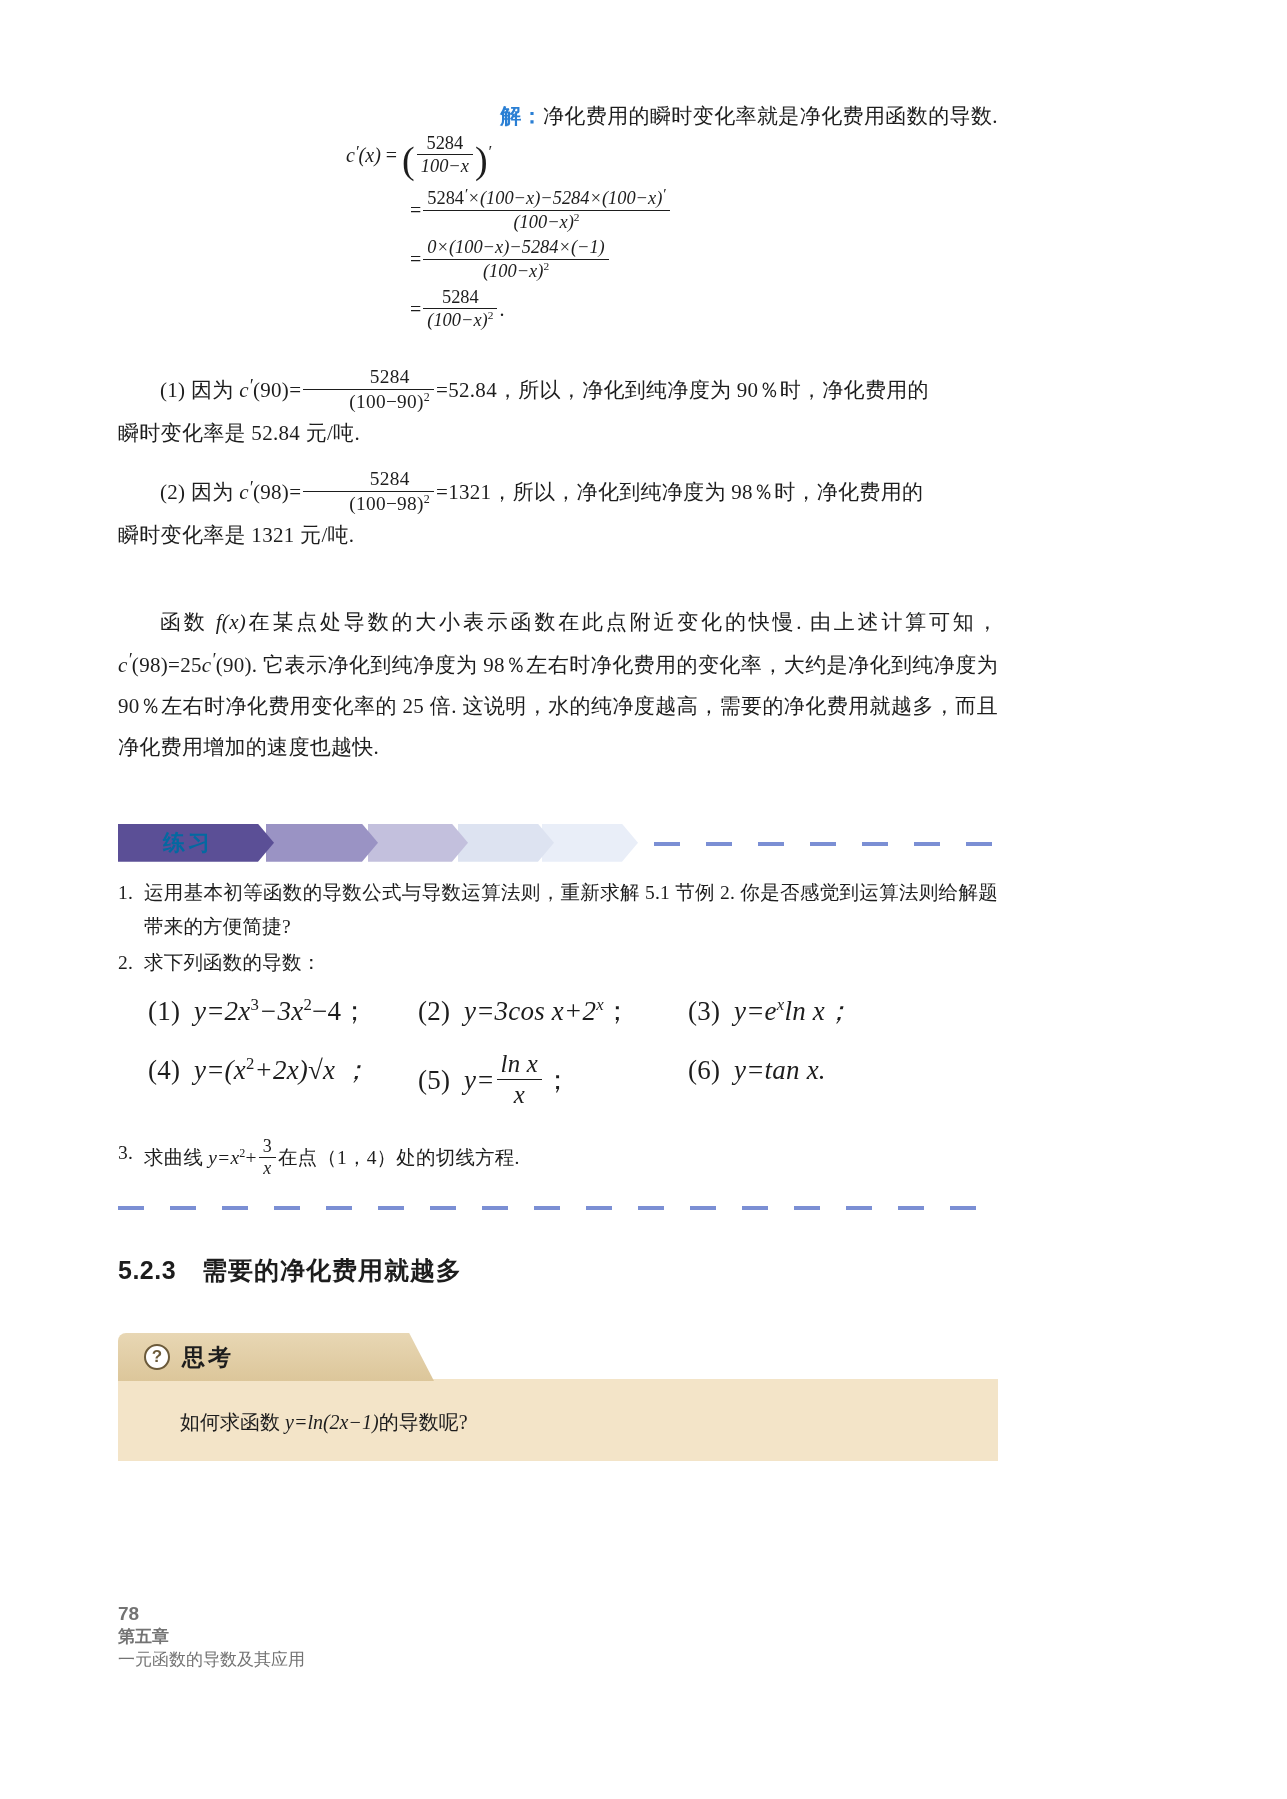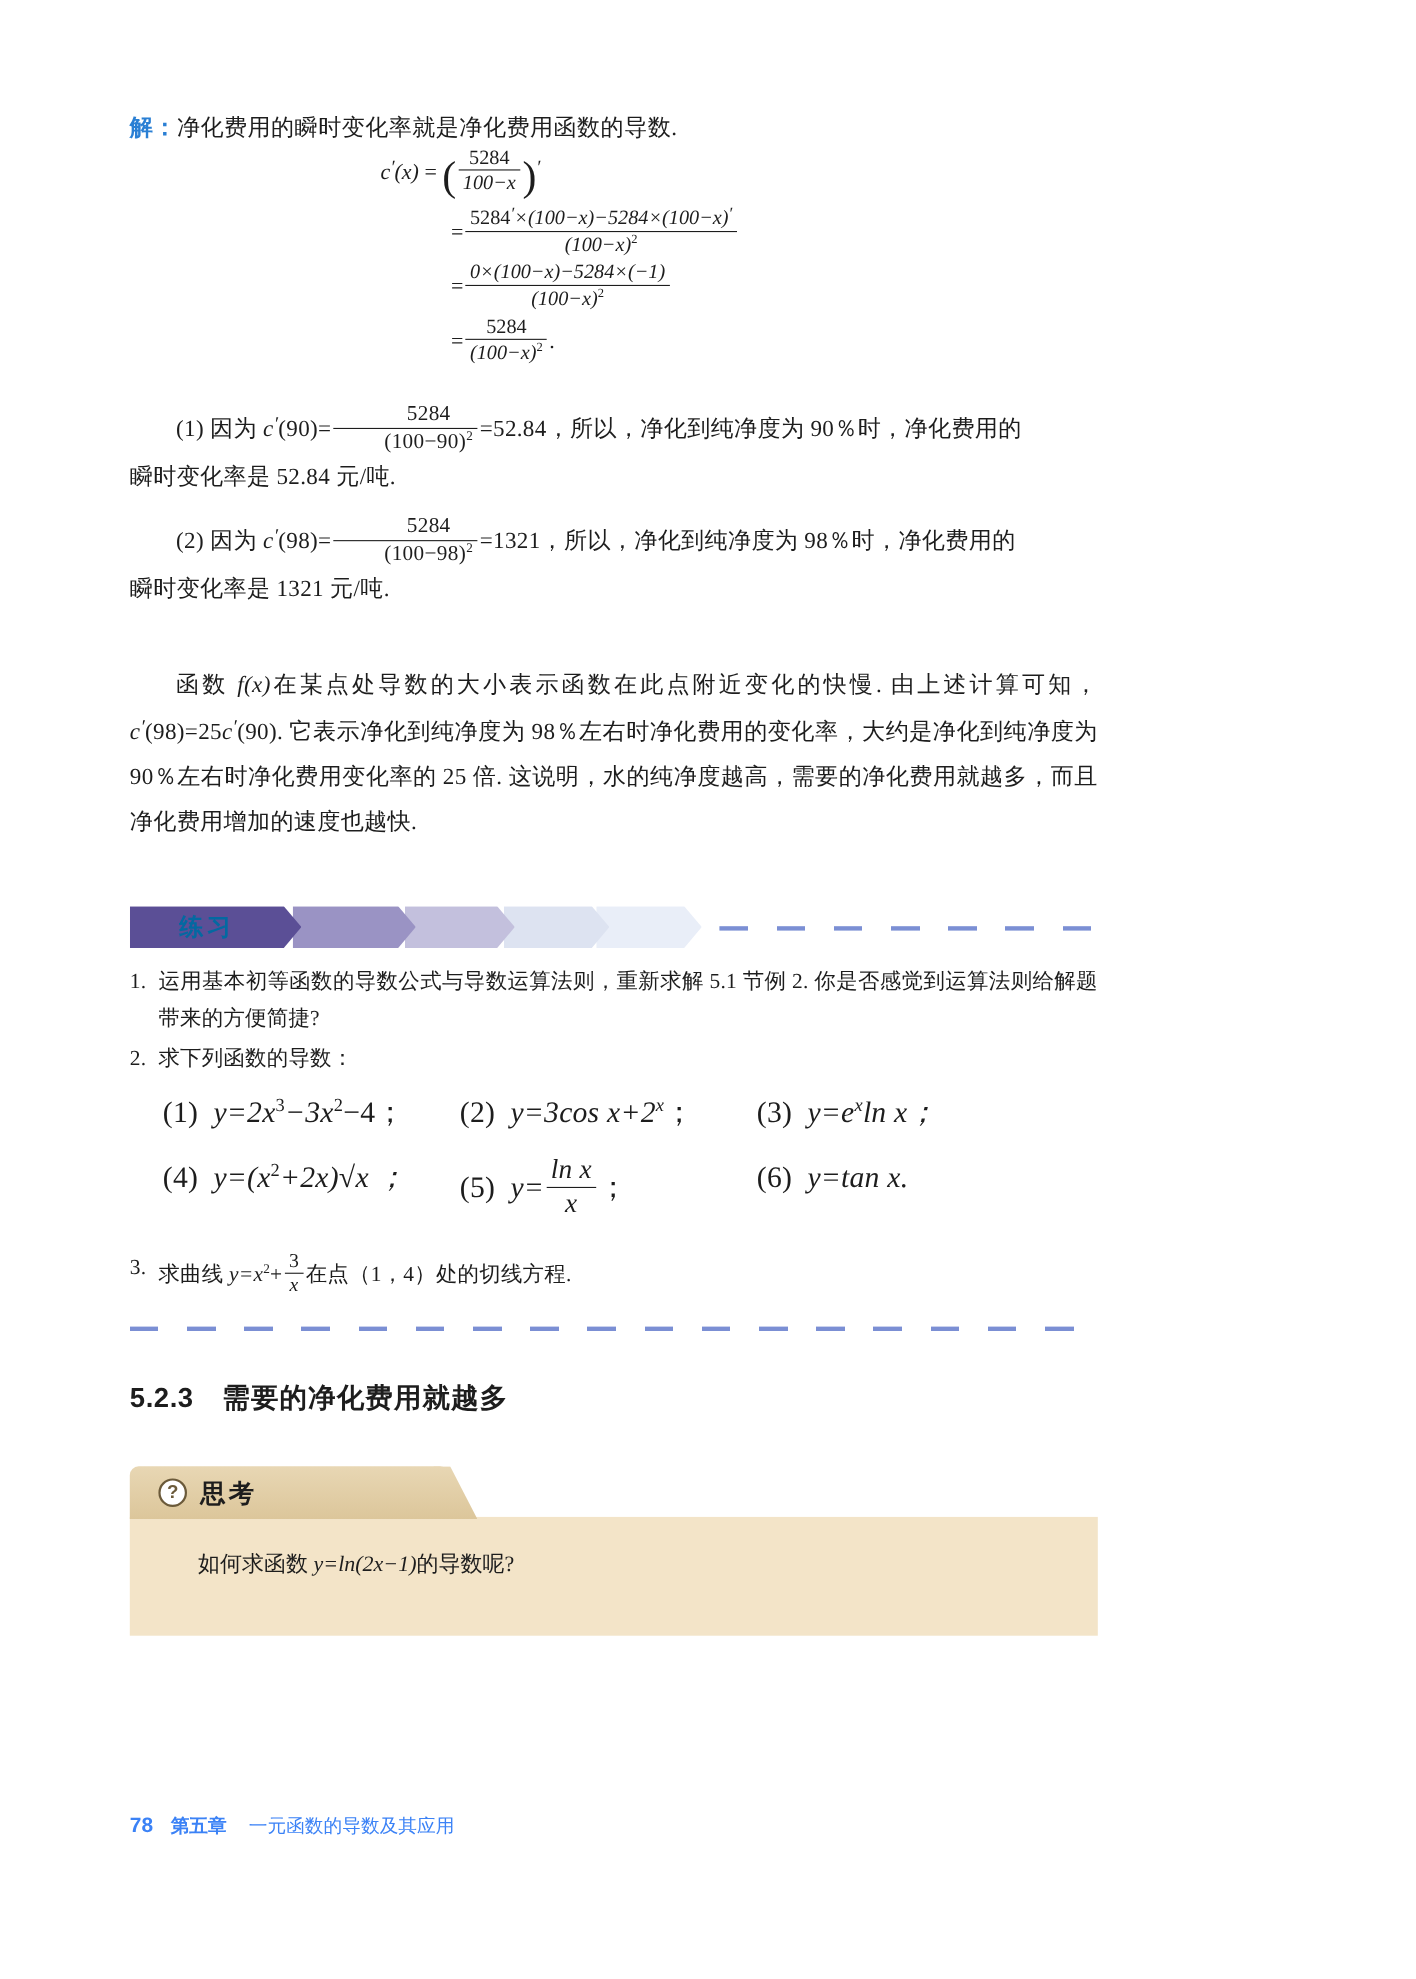--- a/index.html
+++ b/index.html
@@ -34,20 +34,21 @@
   .frac > .den{display:block;padding:0 4px;font-size:0.92em;line-height:1.22;border-top:1.2px solid #1d1d1d;}
   .frac.sm{vertical-align:-0.5em;}
   sup.ex{font-size:0.62em;vertical-align:super;line-height:0;}
   .prime{font-style:italic;font-size:0.85em;vertical-align:0.32em;}
 
   
   .solline{
     font-size:21px;
     line-height:1.55;
     letter-spacing:0.4px;
+    text-align:right;
   }
   .sol-label{color:#2a7fd4;font-weight:bold;}
   .eqblock{
     font-size:20px;
   }
   .eqrow{
     display:block;
     line-height:1.1;
     margin-bottom:4px;
     white-space:nowrap;
@@ -160,35 +161,36 @@
     font-weight:bold;font-size:17px;
     display:flex;align-items:center;justify-content:center;
     margin-right:12px;box-sizing:border-box;
   }
   .think-label{
     font-family:"Liberation Sans","DejaVu Sans",sans-serif;
     font-weight:bold;font-size:23px;letter-spacing:3px;color:#1d1d1d;
   }
   .think-body{
     background:#f3e4c8;
-    padding:26px 40px 48px 62px;
+    padding:26px 40px 22px 62px;
     font-size:20px;
     line-height:1.7;
     margin-top:-2px;
     box-sizing:border-box;
   }
 
   
   .footer{
     position:absolute;
     left:118px;bottom:128px;
-    display:flex;align-items:flex-end;
+    display:flex;align-items:flex-start;
     font-family:"Liberation Sans","DejaVu Sans",sans-serif;
     font-size:17px;
-    color:#3b82f6;
+    color:#737373;
+    flex-direction:column;
   }
   .pg-num{font-weight:bold;font-size:19px;margin-right:16px;}
   .ft-ch{margin-right:20px;font-weight:bold;}
 </style>
 </head>
 <body>
 
 <div class="page">
  <div class="content">
 

